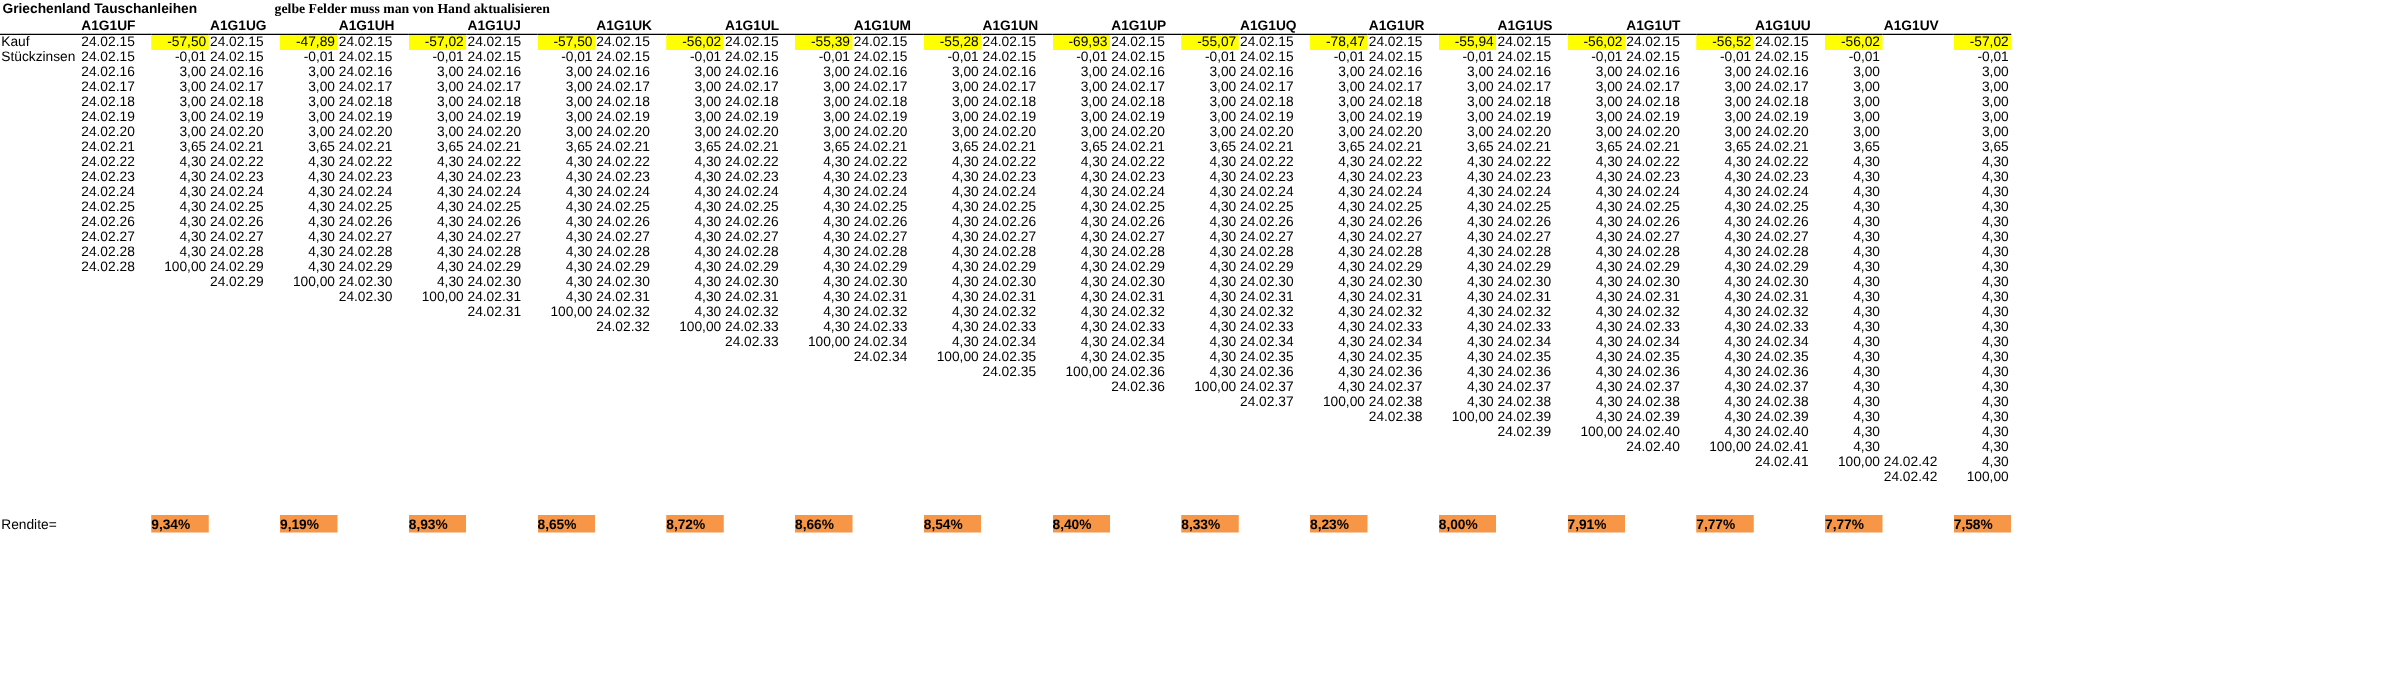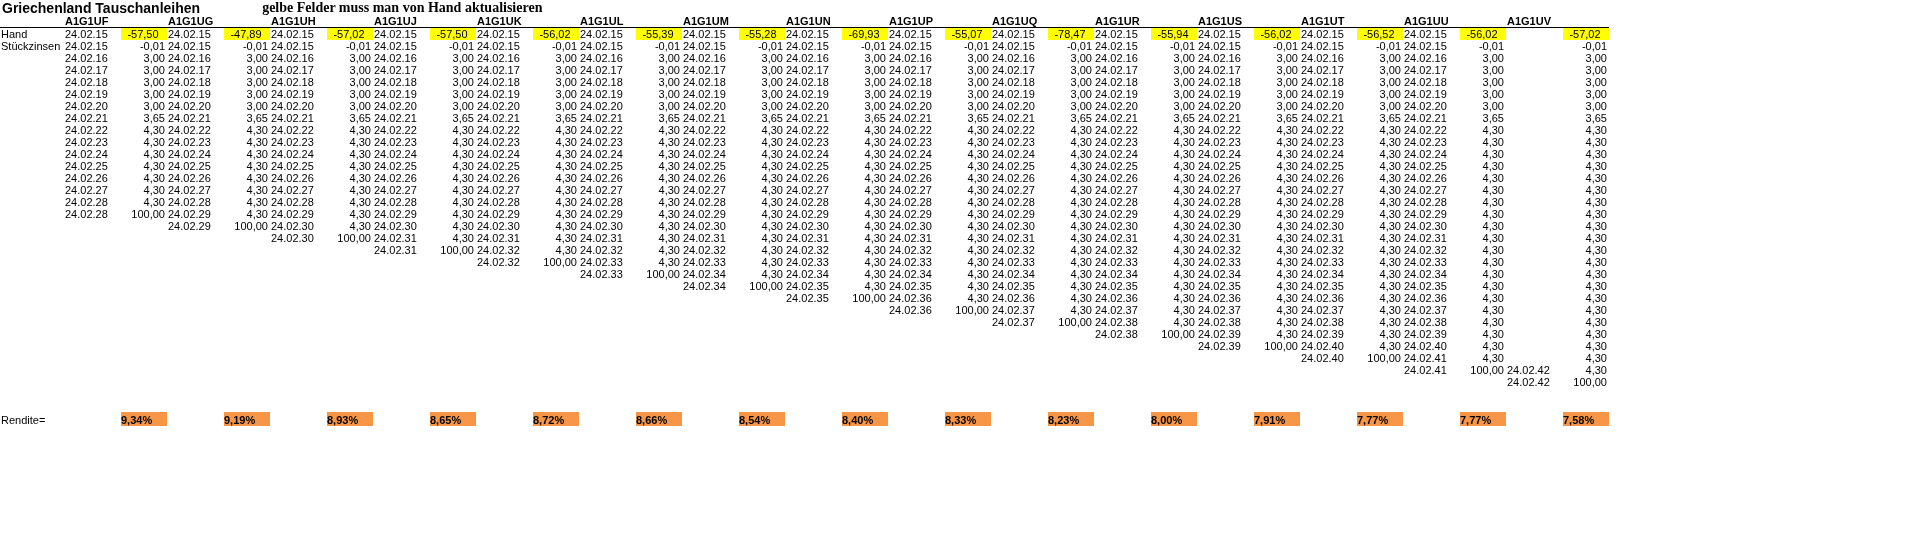--- a/index.html
+++ b/index.html
@@ -7,43 +7,43 @@
     width:1918px;
     font-family:"Liberation Sans", sans-serif;
     font-size:11px;
     color:#000000;
     -webkit-font-smoothing:none;
   }
   .sheet{position:relative;width:1918px;height:556px;overflow:hidden;}
 
   
   .titlerow{
-    display:flex;align-items:flex-start;height:13px;padding-left:2px;
-    font-weight:bold;font-size:14px;
+    display:flex;align-items:center;height:13px;padding-left:2px;
+    font-weight:bold;font-size:11px;
   }
   .titlerow .note{font-weight:bold;margin-left:62px;font-family:Liberation Serif, serif;}
 
   table{border-collapse:collapse;table-layout:fixed;}
   td,th{padding:0;margin:0;font-size:11px;line-height:12px;vertical-align:bottom;
         white-space:nowrap;overflow:hidden;font-weight:normal;}
 
   
   .c-label{width:64px;}
   .c-date{width:57px;}
   .c-val{width:46px;}
 
   .r-head td{height:14px;font-weight:bold;vertical-align:bottom;
              border-bottom:1px solid #000000;}
   .isin{font-weight:bold;text-align:left;padding-left:1px;}
 
   .date{text-align:left;padding-left:1px;}
   .num{text-align:right;padding-right:2px;}
   .lbl{text-align:left;padding-left:1px;}
 
-  .hl{background:#ffff00;text-align:center;}
+  .hl{background:#ffff00;}
   .rend{background:#f79646;font-weight:bold;text-align:left;padding-right:2px;}
 
   .r-data td{height:11.6px;}
   .spacer td{height:12px;}
   .r-rend td{height:14px;font-weight:bold;}
   .r-rend .lbl{font-weight:normal;margin-top:48px;}
 </style>
 </head>
 <body>
 
@@ -116,21 +116,21 @@
           <td class="isin">A1G1US</td>
           <td class="isin"></td>
           <td class="isin">A1G1UT</td>
           <td class="isin"></td>
           <td class="isin">A1G1UU</td>
           <td class="isin"></td>
           <td class="isin">A1G1UV</td>
           <td class="isin"></td>
         </tr>
         <tr class="r-data">
-          <td class="lbl">Hand</td>
+          <td class="lbl">Kauf</td>
           <td class="date">24.02.15</td>
           <td class="num hl">-57,50</td>
           <td class="date">24.02.15</td>
           <td class="num hl">-47,89</td>
           <td class="date">24.02.15</td>
           <td class="num hl">-57,02</td>
           <td class="date">24.02.15</td>
           <td class="num hl">-57,50</td>
           <td class="date">24.02.15</td>
           <td class="num hl">-56,02</td>

